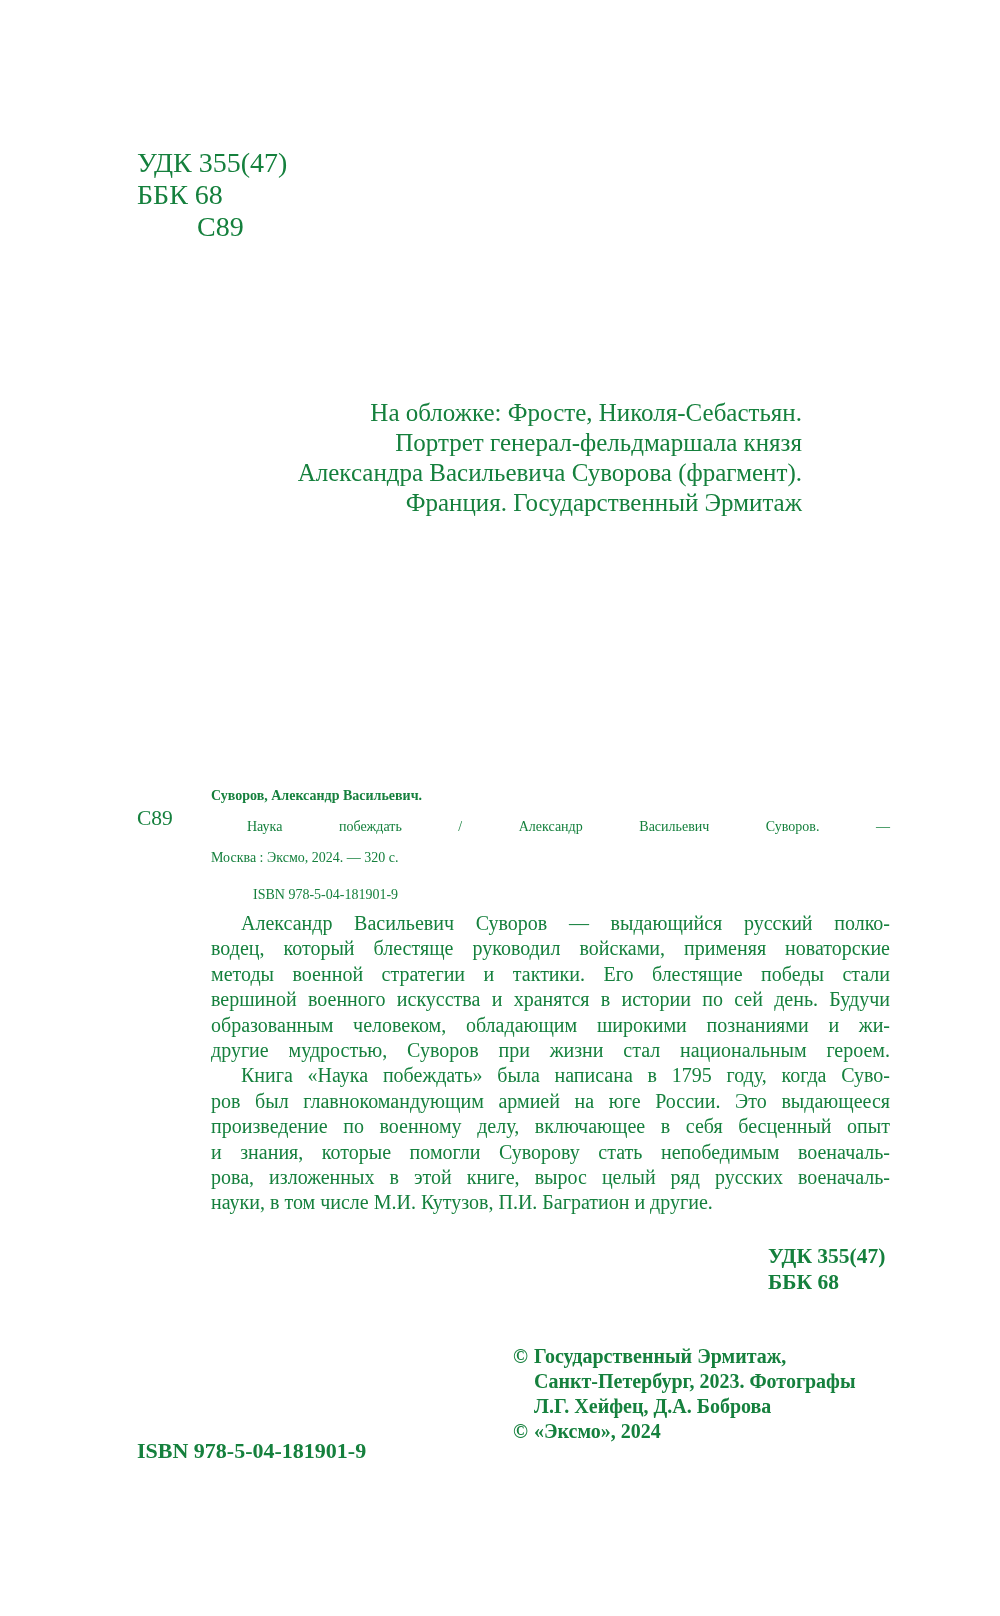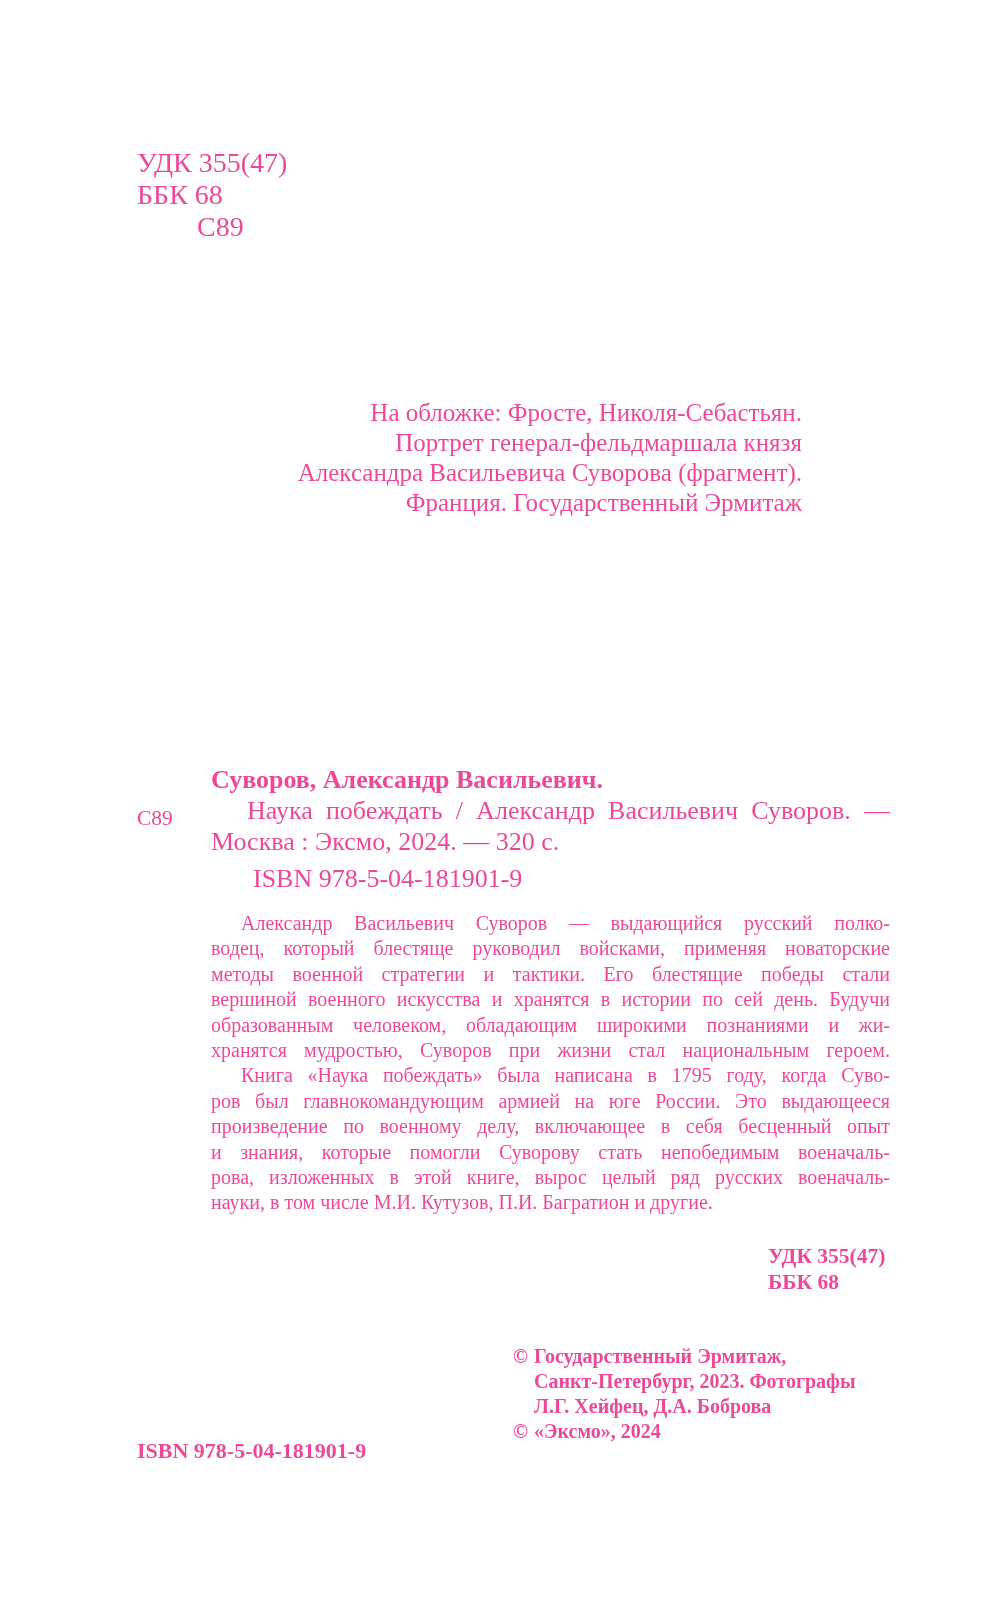--- a/index.html
+++ b/index.html
@@ -1,21 +1,21 @@
 <!DOCTYPE html>
 <html><head>
 <meta charset="utf-8">
 <style>
   html, body { margin: 0; padding: 0; background: #ffffff; }
   .page {
     position: relative;
     width: 1000px;
     height: 1616px;
     background: #ffffff;
-    color: #ec4899;
+    color: #15803d;
     font-family: "Liberation Serif", "DejaVu Serif", serif;
     overflow: hidden;
   }
 
   
   .top-codes {
     position: absolute;
     left: 137px;
     top: 147px;
     font-size: 28px;
@@ -32,23 +32,23 @@
     width: 660px;
     text-align: right;
     font-size: 25px;
     line-height: 30px;
   }
 
   
   .biblio {
     position: absolute;
     left: 211px;
-    top: 764px;
+    top: 780px;
     width: 679px;
-    font-size: 26px;
+    font-size: 14px;
     line-height: 31px;
   }
   .biblio .author { font-weight: bold; }
   .biblio .b-line2 {
     text-indent: 36px;
     text-align: justify;
     text-align-last: justify;
   }
   .biblio .b-isbn { margin-top: 6px; padding-left: 42px; }
   .biblio-code {
@@ -133,21 +133,21 @@
     <div>Москва : Эксмо, 2024. — 320 с.</div>
     <div class="b-isbn">ISBN 978-5-04-181901-9</div>
   </div>
 
   <div class="annotation">
     <div class="ln st ind">Александр Васильевич Суворов — выдающийся русский полко-</div>
     <div class="ln st">водец, который блестяще руководил войсками, применяя новаторские</div>
     <div class="ln st">методы военной стратегии и тактики. Его блестящие победы стали</div>
     <div class="ln st">вершиной военного искусства и хранятся в истории по сей день. Будучи</div>
     <div class="ln st">образованным человеком, обладающим широкими познаниями и жи-</div>
-    <div class="ln st">хранятся мудростью, Суворов при жизни стал национальным героем.</div>
+    <div class="ln st">другие мудростью, Суворов при жизни стал национальным героем.</div>
     <div class="ln st ind">Книга «Наука побеждать» была написана в 1795 году, когда Суво-</div>
     <div class="ln st">ров был главнокомандующим армией на юге России. Это выдающееся</div>
     <div class="ln st">произведение по военному делу, включающее в себя бесценный опыт</div>
     <div class="ln st">и знания, которые помогли Суворову стать непобедимым военачаль-</div>
     <div class="ln st">рова, изложенных в этой книге, вырос целый ряд русских военачаль-</div>
     <div class="ln">науки, в том числе М.И. Кутузов, П.И. Багратион и другие.</div>
   </div>
 
   <div class="codes-right">
     <div>УДК 355(47)</div>

